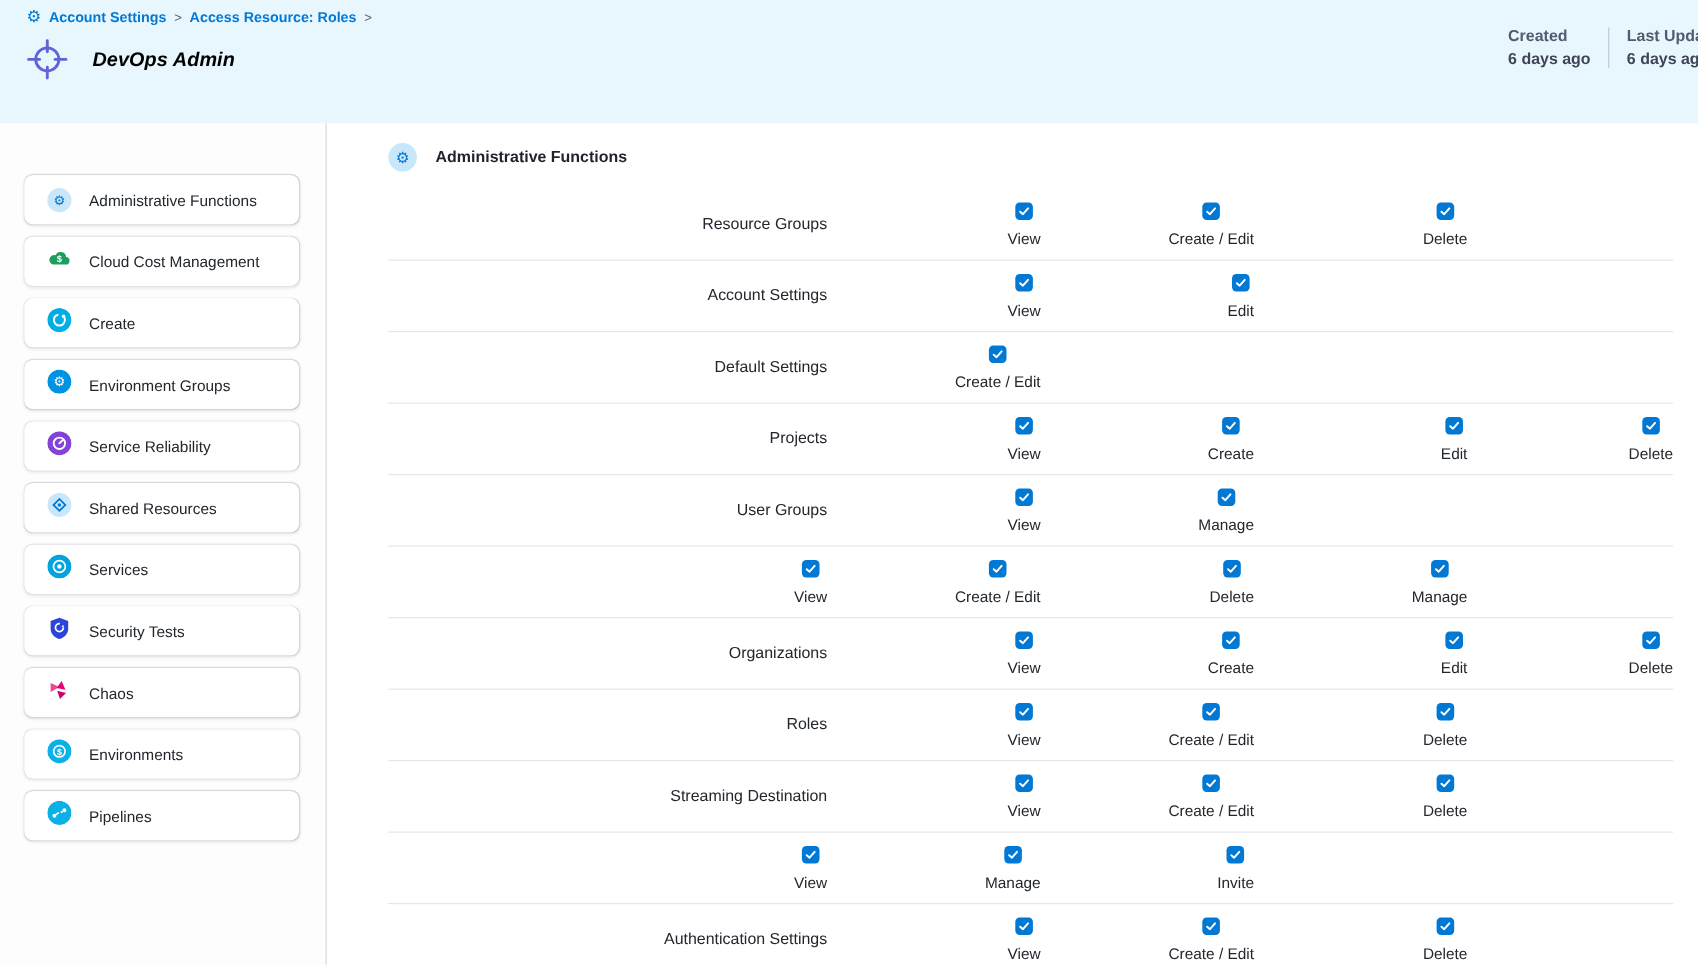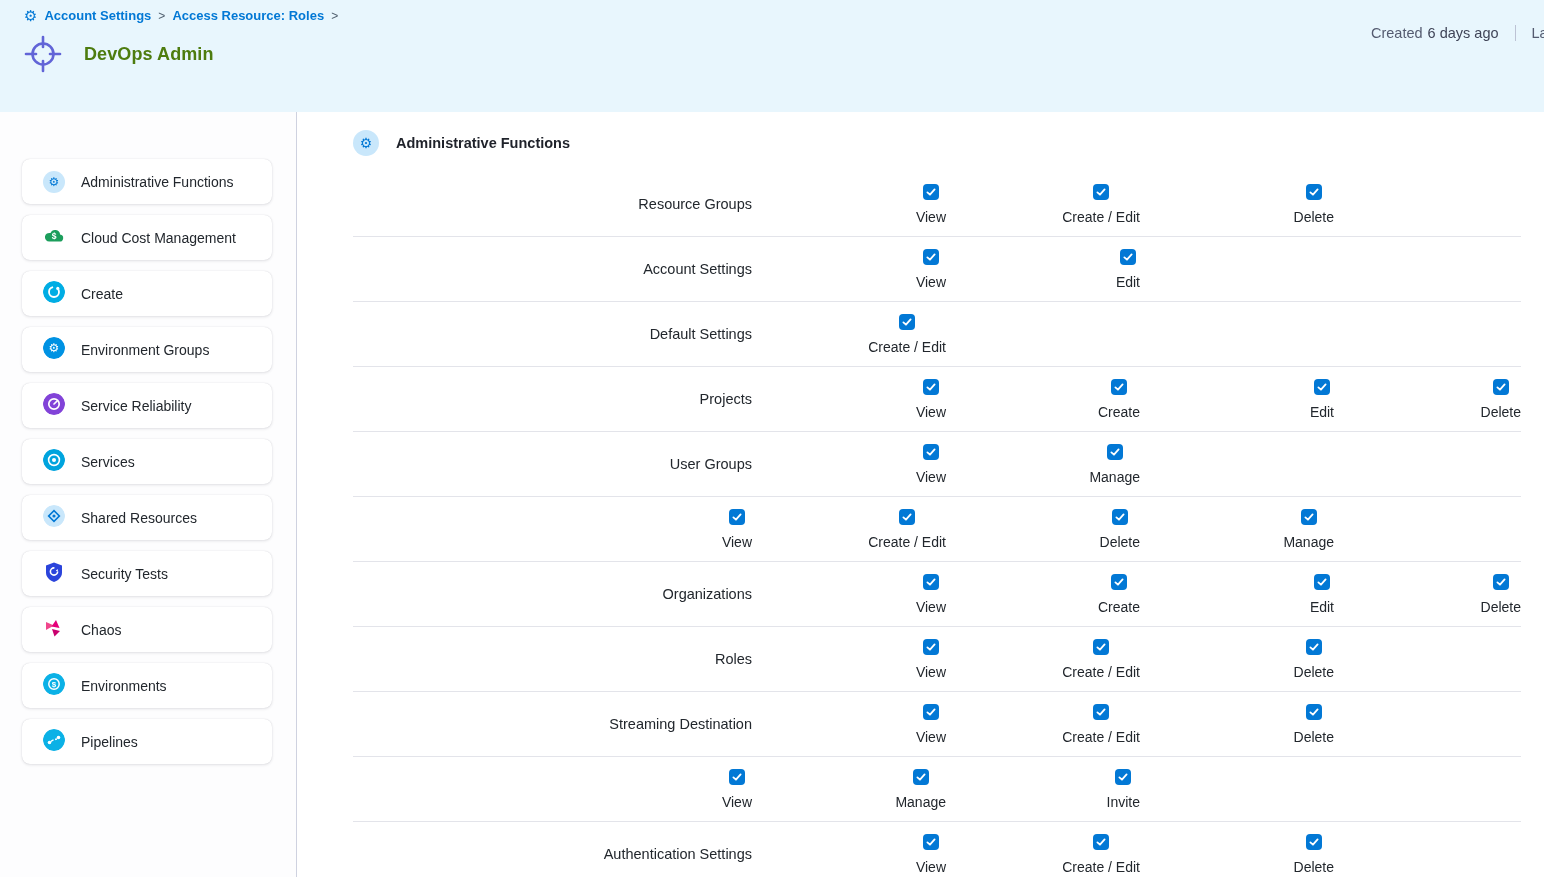--- a/index.html
+++ b/index.html
@@ -19,23 +19,23 @@
     position: relative;
   }
   .breadcrumb {
     display: flex; align-items: center; gap: 7px;
     font-size: 13px; font-weight: 600;
   }
   .crumb-gear { font-size: 15px; color: #0278d5; line-height: 1; }
   .crumb-link { color: #0278d5; text-decoration: none; cursor: pointer; }
   .crumb-sep { color: #51606f; font-weight: 400; font-size: 12px; }
   .title-row { margin-top: 12px; display: flex; align-items: center; gap: 22px; }
-  .page-title { font-size: 18px; font-weight: 600; color: #4d7c0f; letter-spacing: .1px; }
+  .page-title { font-size: 18px; font-weight: 600; color: #000000; letter-spacing: .1px; font-style: italic; }
   .meta { position: absolute; top: 25px; left: 1371px; display: flex; align-items: stretch; white-space: nowrap; }
-  .meta-group { display: flex; flex-direction: row; gap: 5px; font-size: 14.5px; }
+  .meta-group { display: flex; flex-direction: column; gap: 5px; font-size: 14.5px; font-weight: bold; }
   .meta-label { color: #545b70; }
   .meta-value { color: #3f4457; }
   .meta-sep { width: 1px; background: #bcc2d4; margin: 0 16px; }
   
   .page-body { display: flex; height: 765px; }
   .sidebar {
     width: 297px; flex: none;
     border-right: 1px solid #cfd2e0;
     padding: 47px 24px 0 22px;
     background: #fdfdfe;
@@ -149,33 +149,33 @@
       <div class="side-card">
     <span class="ic-slot"><svg class="ic-svg" viewBox="0 0 22 22">
             <circle cx="11" cy="11" r="11" fill="#8243d8"></circle>
             <circle cx="11" cy="11" r="5.2" fill="none" stroke="#fff" stroke-width="1.7"></circle>
             <line x1="11" y1="11" x2="14" y2="8.2" stroke="#fff" stroke-width="1.7" stroke-linecap="round"></line>
           </svg></span>
     <span class="side-label">Service Reliability</span>
   </div>
       <div class="side-card">
     <span class="ic-slot"><svg class="ic-svg" viewBox="0 0 22 22">
+            <circle cx="11" cy="11" r="11" fill="#c9e7fb"></circle>
+            <rect x="7.2" y="7.2" width="7.6" height="7.6" fill="none" stroke="#0278d5" stroke-width="1.6" transform="rotate(45 11 11)"></rect>
+            <circle cx="11" cy="11" r="1.6" fill="#0278d5"></circle>
+          </svg></span>
+    <span class="side-label">Shared Resources</span>
+  </div>
+      <div class="side-card">
+    <span class="ic-slot"><svg class="ic-svg" viewBox="0 0 22 22">
             <circle cx="11" cy="11" r="11" fill="#00a4de"></circle>
             <circle cx="11" cy="11" r="5.4" fill="none" stroke="#fff" stroke-width="1.6"></circle>
             <circle cx="11" cy="11" r="2" fill="#fff"></circle>
           </svg></span>
     <span class="side-label">Services</span>
-  </div>
-      <div class="side-card">
-    <span class="ic-slot"><svg class="ic-svg" viewBox="0 0 22 22">
-            <circle cx="11" cy="11" r="11" fill="#c9e7fb"></circle>
-            <rect x="7.2" y="7.2" width="7.6" height="7.6" fill="none" stroke="#0278d5" stroke-width="1.6" transform="rotate(45 11 11)"></rect>
-            <circle cx="11" cy="11" r="1.6" fill="#0278d5"></circle>
-          </svg></span>
-    <span class="side-label">Shared Resources</span>
   </div>
       <div class="side-card">
     <span class="ic-slot"><svg class="ic-svg" viewBox="0 0 22 22" style="border-radius:0">
             <path d="M11 1.5l8 3v7c0 4.5-3.4 7.8-8 9.5-4.6-1.7-8-5-8-9.5v-7z" fill="#2b44db"></path>
             <circle cx="11" cy="10.5" r="3.6" fill="none" stroke="#fff" stroke-width="1.6" stroke-dasharray="17 6"></circle>
             <path d="M14.6 8l.4 2.4-2.2-.6z" fill="#fff"></path>
           </svg></span>
     <span class="side-label">Security Tests</span>
   </div>
       <div class="side-card">

